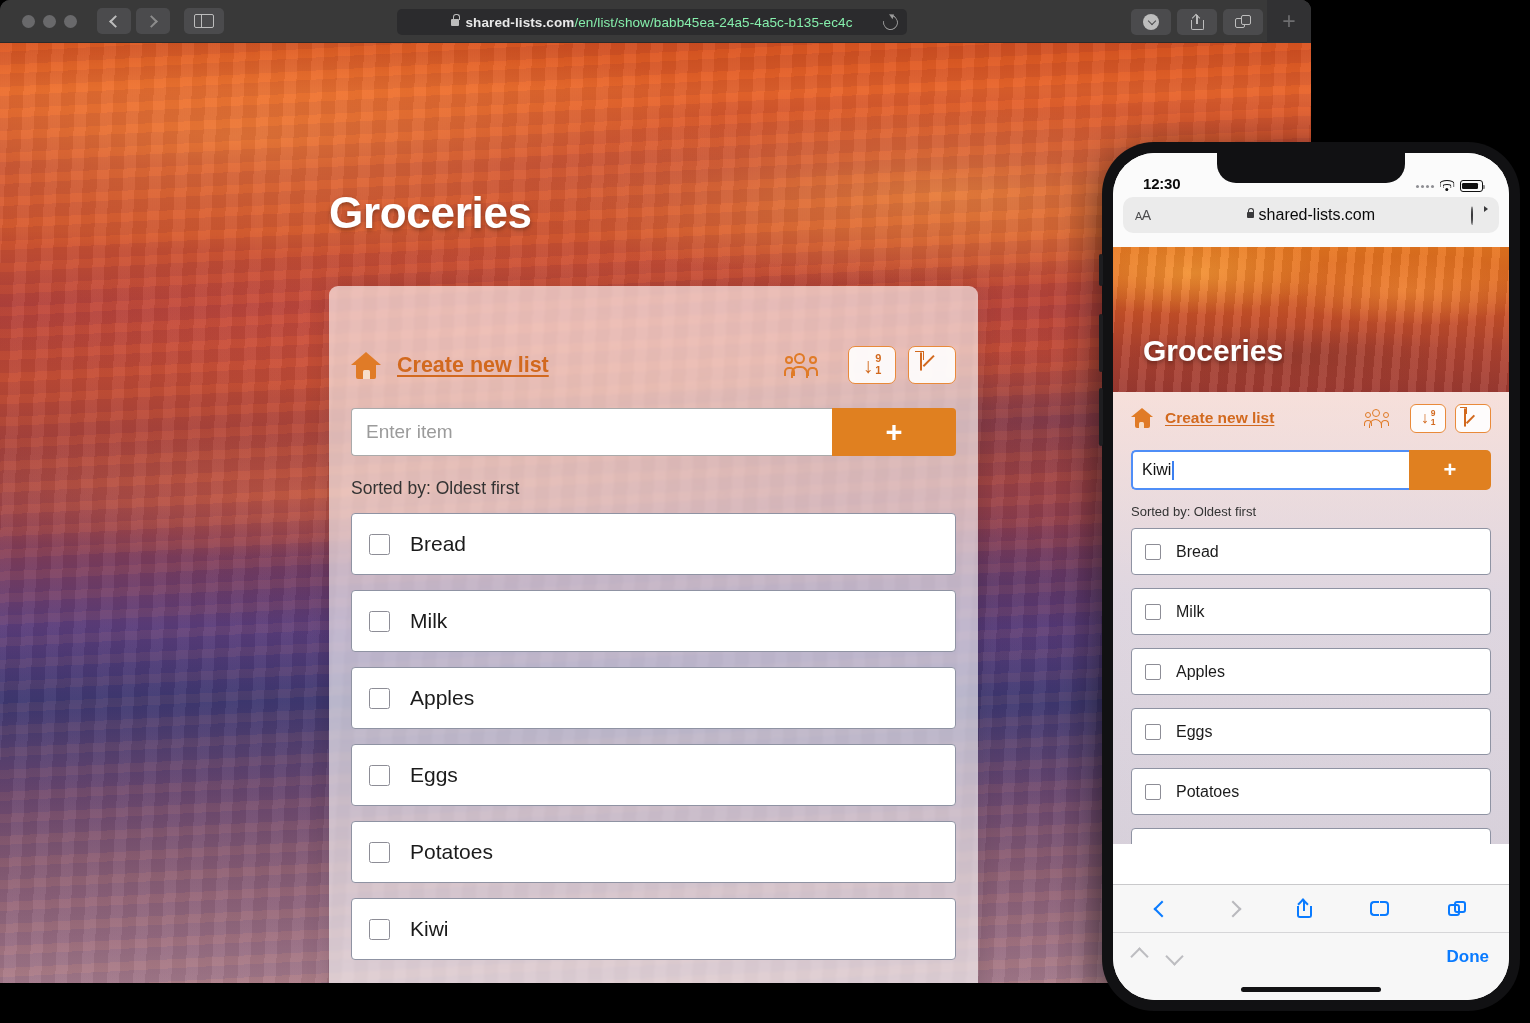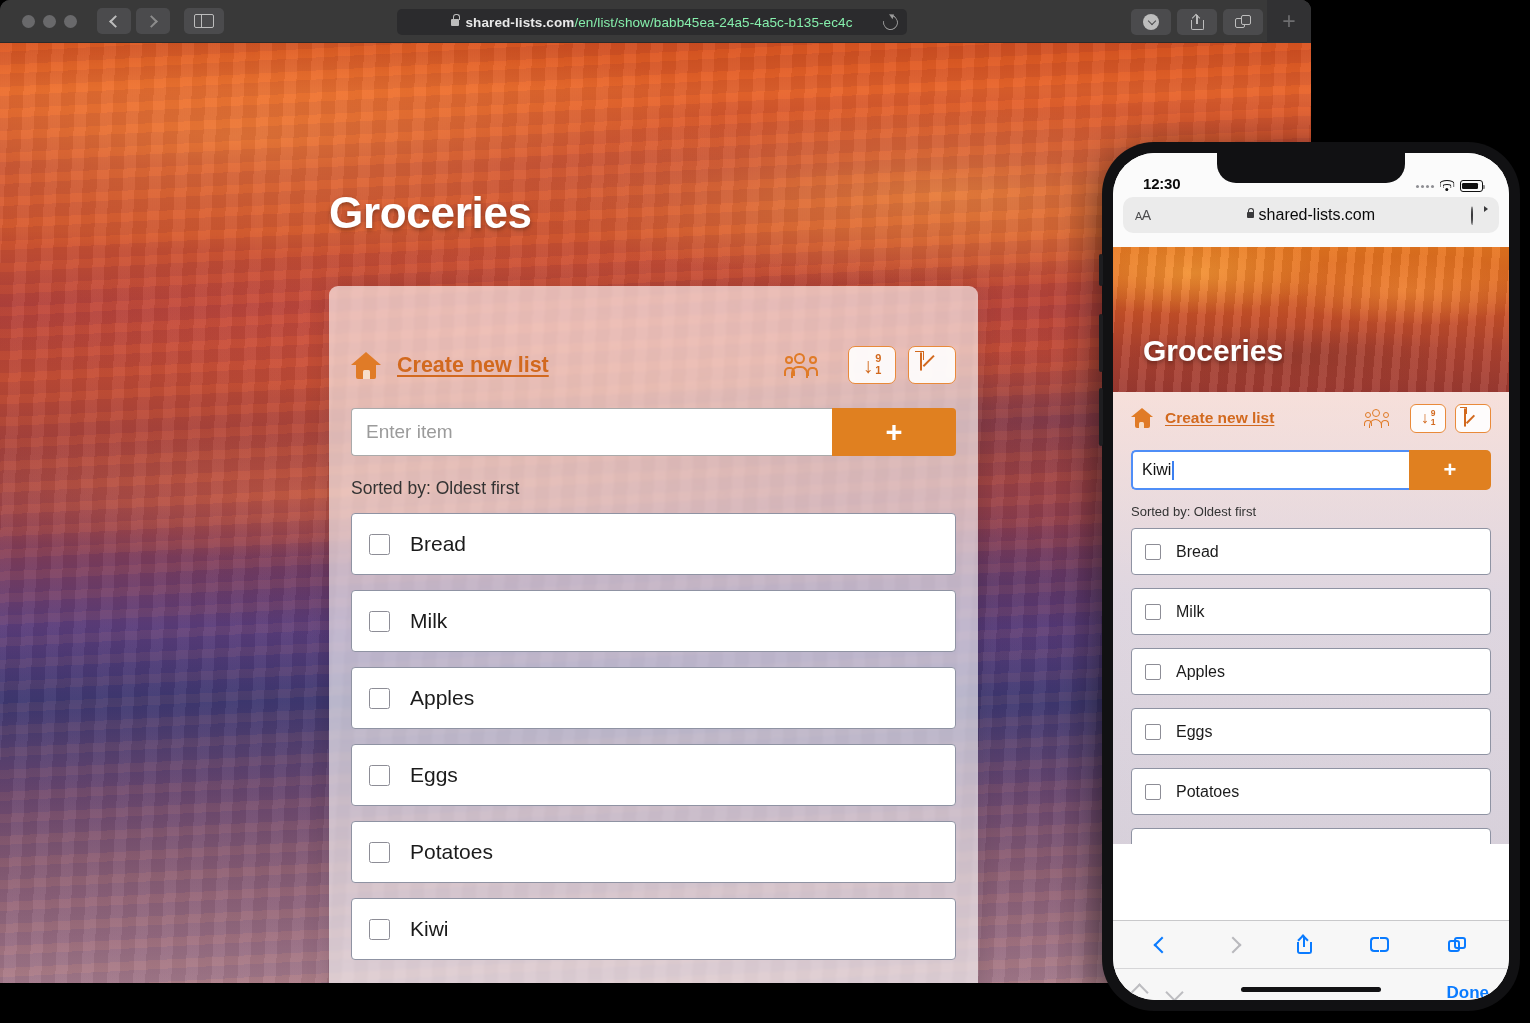--- a/index.html
+++ b/index.html
@@ -279,21 +279,21 @@
   #ios-sorted-by { margin-top:14px; font-size:13px; color:#333; }
   #ios-items { margin-top:9px; }
   .ios-item {
     height:47px; background:#fff; border:1px solid #8f93a3; border-radius:4px;
     display:flex; align-items:center; padding-left:13px; margin-bottom:13px;
   }
   .cbx.sm { width:16px; height:16px; border-radius:2px; }
   .ios-item .item-label { margin-left:15px; font-size:16px; }
 
   #ios-bottombar {
-    position:absolute; bottom:0; left:0; right:0; height:80px;
+    position:absolute; bottom:0; left:0; right:0; height:116px;
     background:#f7f7f7; border-top:1px solid #c9c9cb; z-index:20;
   }
   #ios-tabrow { height:48px; display:flex; align-items:center; justify-content:space-around; padding:0 14px;
                 border-bottom:1px solid #d6d6d8; }
   .ios-chev { width:12px; height:12px; border-left:2.2px solid #0a7bff; border-bottom:2.2px solid #0a7bff; }
   .ios-chev.l { transform:rotate(45deg); }
   .ios-chev.r { transform:rotate(-135deg); border-color:#b9b9bd; }
   .ios-share { width:15px; height:19px; position:relative; }
   .ios-share .box { position:absolute; bottom:0; left:0; width:15px; height:12px;
                     border:2px solid #0a7bff; border-top:none; border-radius:0 0 3px 3px; }

